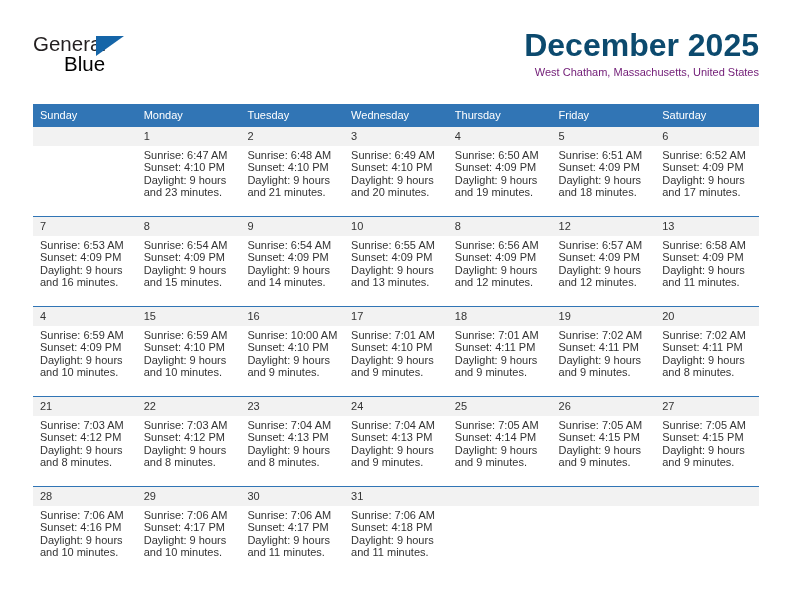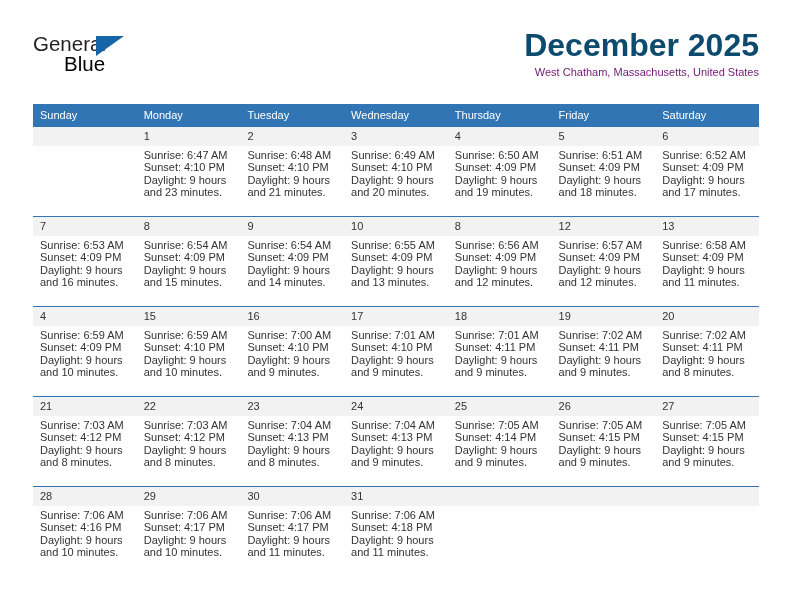--- a/index.html
+++ b/index.html
@@ -349,21 +349,21 @@
                 <div>Sunset: 4:10 PM</div>
                 <div>Daylight: 9 hours</div>
                 <div>and 10 minutes.</div>
               </div>
             </div>
           </td>
           <td>
             <div class="cell-inner">
               <div class="daynum-band">16</div>
               <div class="info">
-                <div>Sunrise: 7:00 AM</div>
+                <div>Sunrise: 10:00 AM</div>
                 <div>Sunset: 4:10 PM</div>
                 <div>Daylight: 9 hours</div>
                 <div>and 9 minutes.</div>
               </div>
             </div>
           </td>
           <td>
             <div class="cell-inner">
               <div class="daynum-band">17</div>
               <div class="info">

